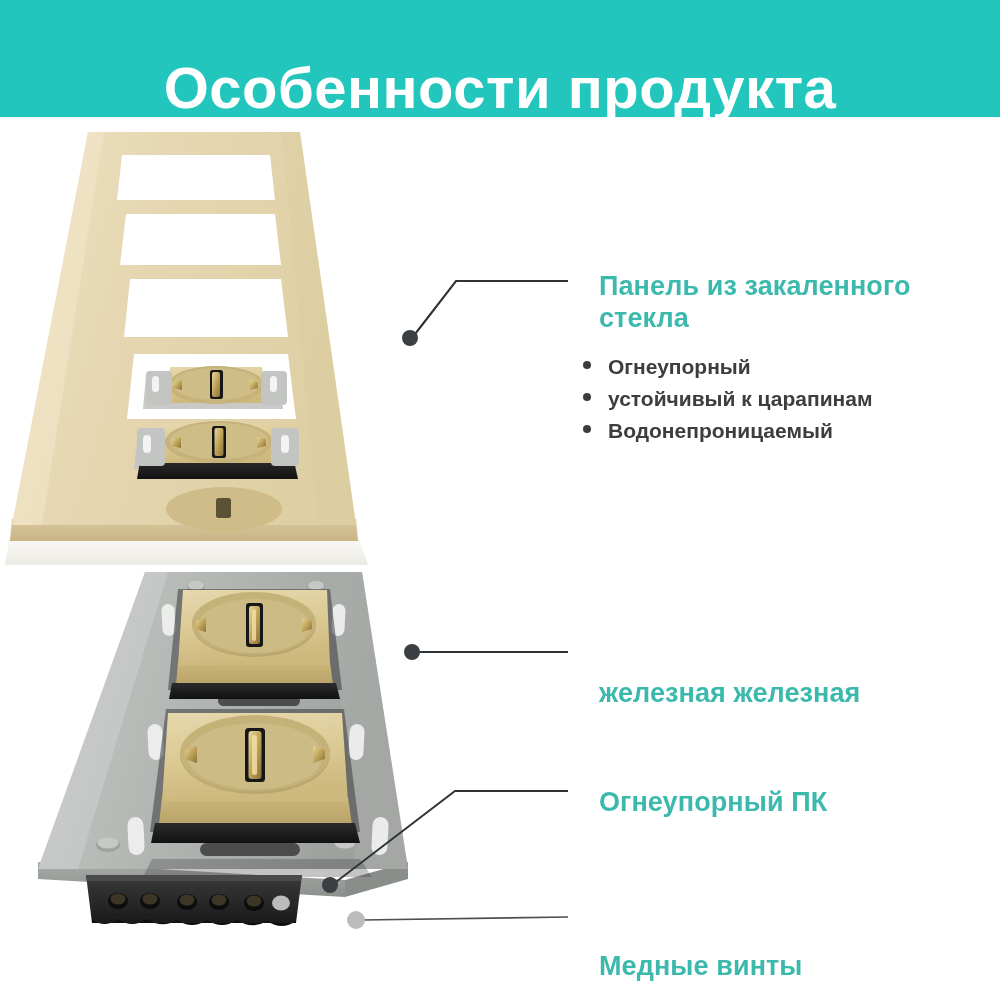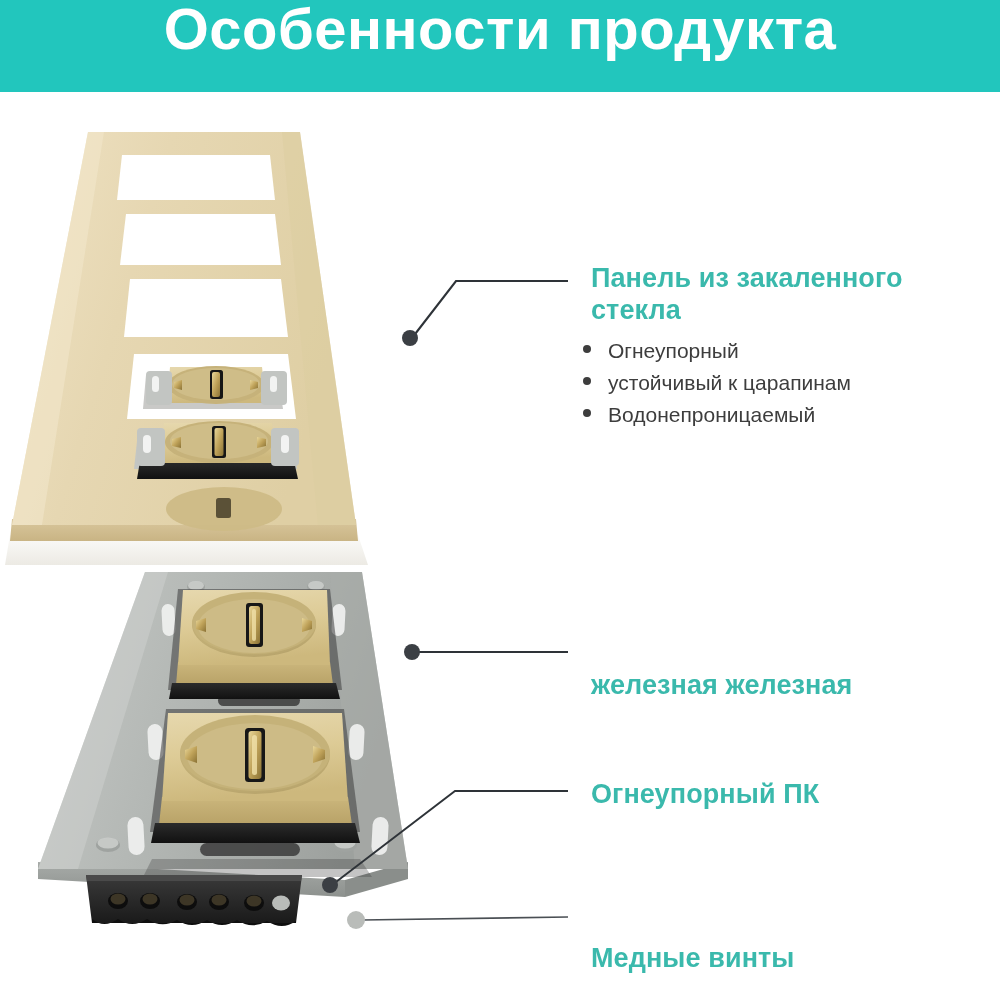--- a/index.html
+++ b/index.html
@@ -15,24 +15,24 @@
     font-family: "Liberation Sans", sans-serif;
     -webkit-font-smoothing: antialiased;
   }
 
   
   #header-banner {
     position: absolute;
     left: 0;
     top: 0;
     width: 1000px;
-    height: 92px;
+    height: 117px;
     background: #22c6bd;
     display: flex;
-    align-items: flex-start;
+    align-items: flex-end;
     justify-content: center;
   }
   #header-title {
     color: #ffffff;
     font-size: 58px;
     font-weight: 700;
     letter-spacing: 0.5px;
     line-height: 1;
     white-space: nowrap;
   }
@@ -64,36 +64,36 @@
   
   .callout {
     position: absolute;
     left: 583px;
   }
   .callout-title {
     color: #3ab9ac;
     font-size: 27px;
     font-weight: 700;
     line-height: 1.18;
-    margin: 8px;
+    margin: 16px;
     letter-spacing: 0.1px;
   }
   .callout-title.wide { width: 380px; }
   .bullet-list {
     list-style: none;
     margin: 6px 0 0 0;
     padding: 0;
   }
   .bullet-list li {
     display: flex;
     align-items: baseline;
     color: #3d3d3d;
     font-size: 21px;
     line-height: 1.52;
-    font-weight: 400;
+    font-weight: 700;
   }
   .bullet-dot {
     width: 8px;
     height: 8px;
     border-radius: 50%;
     background: #3d3d3d;
     flex: 0 0 auto;
     margin-right: 17px;
     position: relative;
     top: -5px;

